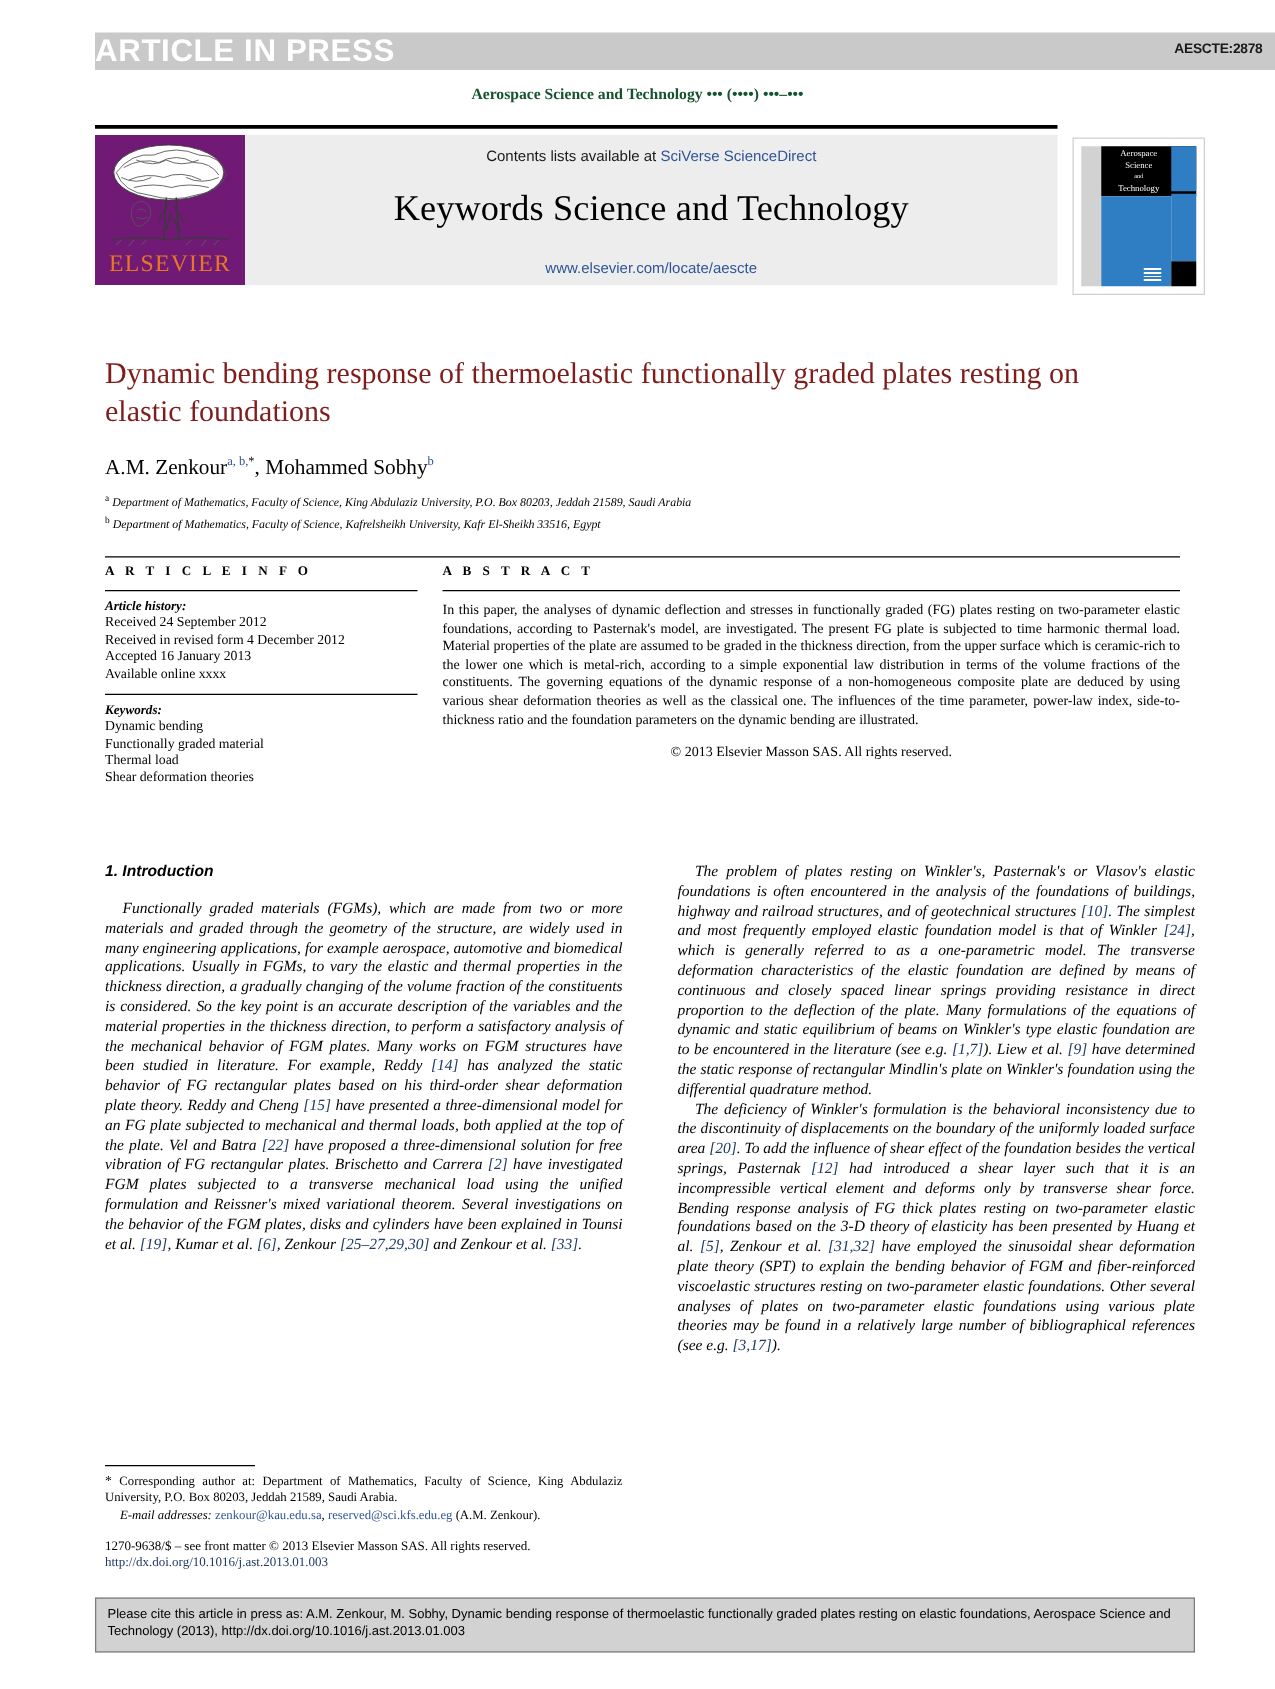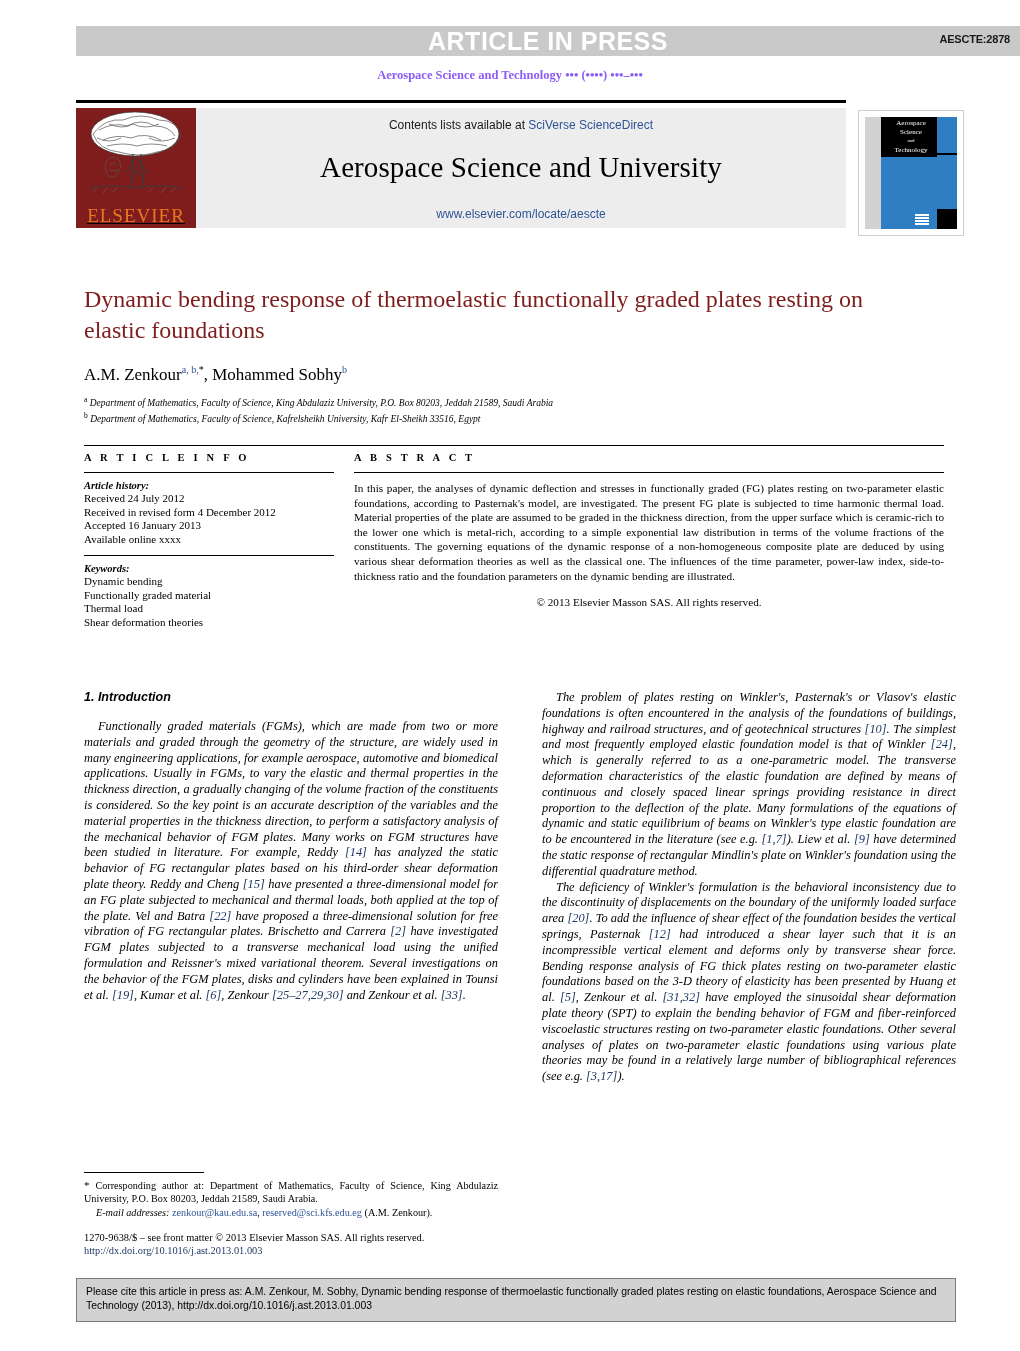--- a/index.html
+++ b/index.html
@@ -19,21 +19,20 @@
   
   .aip-banner {
     position: absolute;
     left: 76px; top: 26px;
     width: 944px; height: 30px;
     background: #c9c9c9;
   }
   .aip-text {
     position: absolute;
     left: 0; right: 0; top: 1px;
-    text-align: center;
     font-family: "Liberation Sans", sans-serif;
     font-weight: bold;
     font-size: 25px;
     letter-spacing: 0.5px;
     color: #ffffff;
     line-height: 28px;
   }
   .aip-code {
     position: absolute;
     right: 10px; top: 7px;
@@ -45,21 +44,21 @@
   }
 
   
   .running-head {
     position: absolute;
     left: 0; right: 0; top: 68px;
     text-align: center;
     font-family: "Liberation Serif", serif;
     font-weight: bold;
     font-size: 12.5px;
-    color: #8b5cf6;
+    color: #14532d;
   }
 
   
   .masthead {
     position: absolute;
     left: 76px; top: 100px;
     width: 944px;
   }
   .masthead-rule {
     position: absolute;
@@ -71,27 +70,26 @@
     position: absolute;
     left: 0; top: 8px;
     width: 770px; height: 120px;
     display: flex;
     align-items: stretch;
   }
   .elsevier-logo {
     width: 120px;
     flex: 0 0 120px;
     position: relative;
-    background: #7f1d1d;
+    background: #701a75;
     display: flex;
     flex-direction: column;
     align-items: center;
-    justify-content: space-between;
+    justify-content: center;
     padding-bottom: 2px;
-    text-decoration: underline;
   }
   .elsevier-tree { position: relative; width: 106px; height: 90px; }
   .elsevier-wordmark {
     font-family: "Liberation Serif", serif;
     font-size: 19px;
     letter-spacing: 1px;
     color: #E87722;
     line-height: 20px;
     font-weight: normal;
   }
@@ -356,21 +354,21 @@
           </g>
         </svg>
       </div>
       <div class="elsevier-wordmark">ELSEVIER</div>
     </div>
 
     <div class="journal-band">
       <div class="contents-line">
         <span>Contents lists available at </span><a href="#">SciVerse ScienceDirect</a>
       </div>
-      <div class="journal-title">Aerospace Science and University</div>
+      <div class="journal-title">Keywords Science and Technology</div>
       <div class="journal-url">www.elsevier.com/locate/aescte</div>
     </div>
 
     <div class="cover-thumb">
       <div class="cover-spine-left"></div>
       <div class="cover-top-black"></div>
       <div class="cover-blue-right"></div>
       <div class="cover-blue-right2"></div>
       <div class="cover-blue-main"></div>
       <div class="cover-black-bottom"></div>
@@ -397,21 +395,21 @@
 </div>
 
 <div class="panel">
   <div class="panel-rule-top"></div>
   <div class="panel-cols">
 
     <div class="col-info">
       <div class="sec-head">A R T I C L E    I N F O</div>
       <div class="hr-thin"></div>
       <div class="info-sub">Article history:</div>
-      <div class="info-line">Received 24 July 2012</div>
+      <div class="info-line">Received 24 September 2012</div>
       <div class="info-line">Received in revised form 4 December 2012</div>
       <div class="info-line">Accepted 16 January 2013</div>
       <div class="info-line">Available online xxxx</div>
       <div class="hr-thin"></div>
       <div class="info-sub">Keywords:</div>
       <div class="info-line">Dynamic bending</div>
       <div class="info-line">Functionally graded material</div>
       <div class="info-line">Thermal load</div>
       <div class="info-line">Shear deformation theories</div>
     </div>

